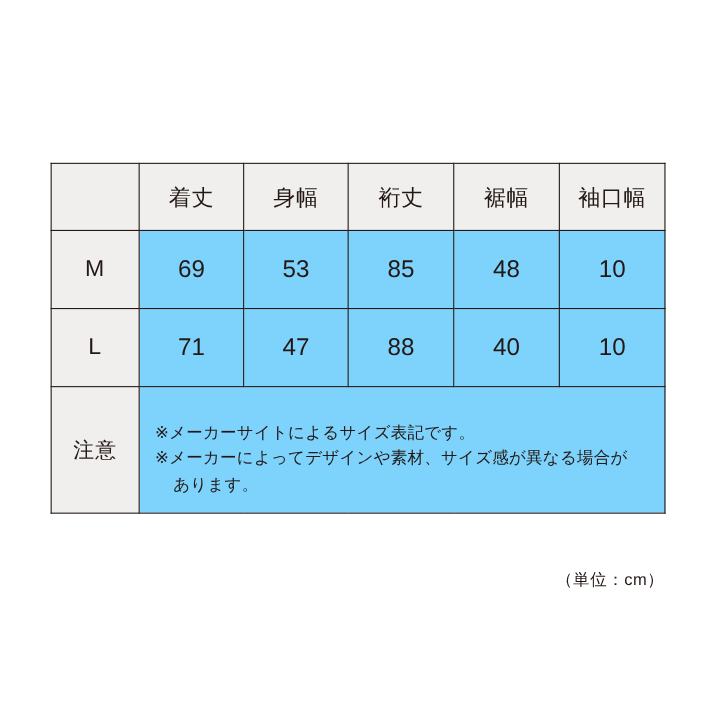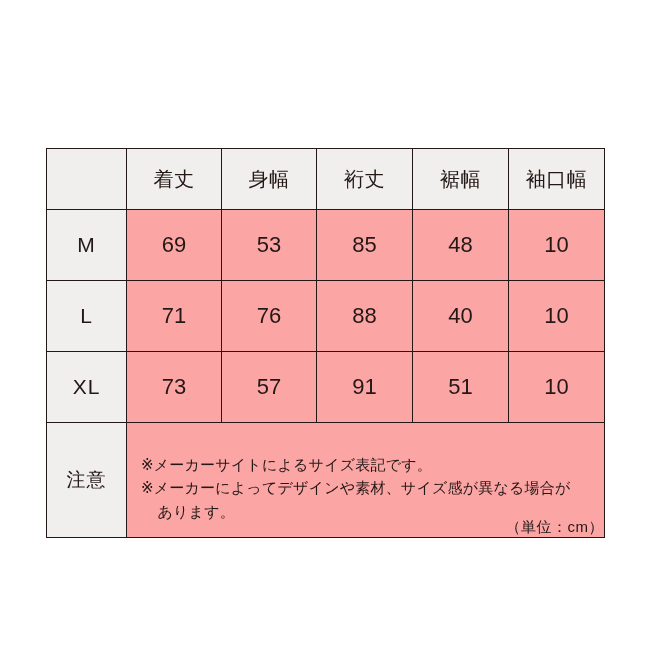--- a/index.html
+++ b/index.html
@@ -30,21 +30,21 @@
     width: 558px;
     table-layout: fixed;
   }
   table.size-table td,
   table.size-table th {
     border: 1px solid #231815;
     text-align: center;
     vertical-align: middle;
     font-weight: normal;
     color: #231815;
-    background: #fca5a5;
+    background: #7dd3fc;
   }
   
   col.c0 { width: 80px; }
   col.c1 { width: 95px; }
   col.c2 { width: 95px; }
   col.c3 { width: 96px; }
   col.c4 { width: 96px; }
   col.c5 { width: 96px; }
 
   tr.header-row td,
@@ -125,34 +125,26 @@
           <td>69</td>
           <td>53</td>
           <td>85</td>
           <td>48</td>
           <td>10</td>
         </tr>
 
         <tr class="data-row">
           <td class="rowhead">L</td>
           <td>71</td>
-          <td>76</td>
+          <td>47</td>
           <td>88</td>
           <td>40</td>
           <td>10</td>
         </tr>
 
-        <tr class="data-row">
-          <td class="rowhead">XL</td>
-          <td>73</td>
-          <td>57</td>
-          <td>91</td>
-          <td>51</td>
-          <td>10</td>
-        </tr>
 
         <tr class="note-row">
           <td class="note-label">注意</td>
           <td class="note-body" colspan="5">
             <span class="note-line">※メーカーサイトによるサイズ表記です。</span>
             <span class="note-line">※メーカーによってデザインや素材、サイズ感が異なる場合が</span>
             <span class="note-line indent">あります。</span>
           </td>
         </tr>
       </tbody>

